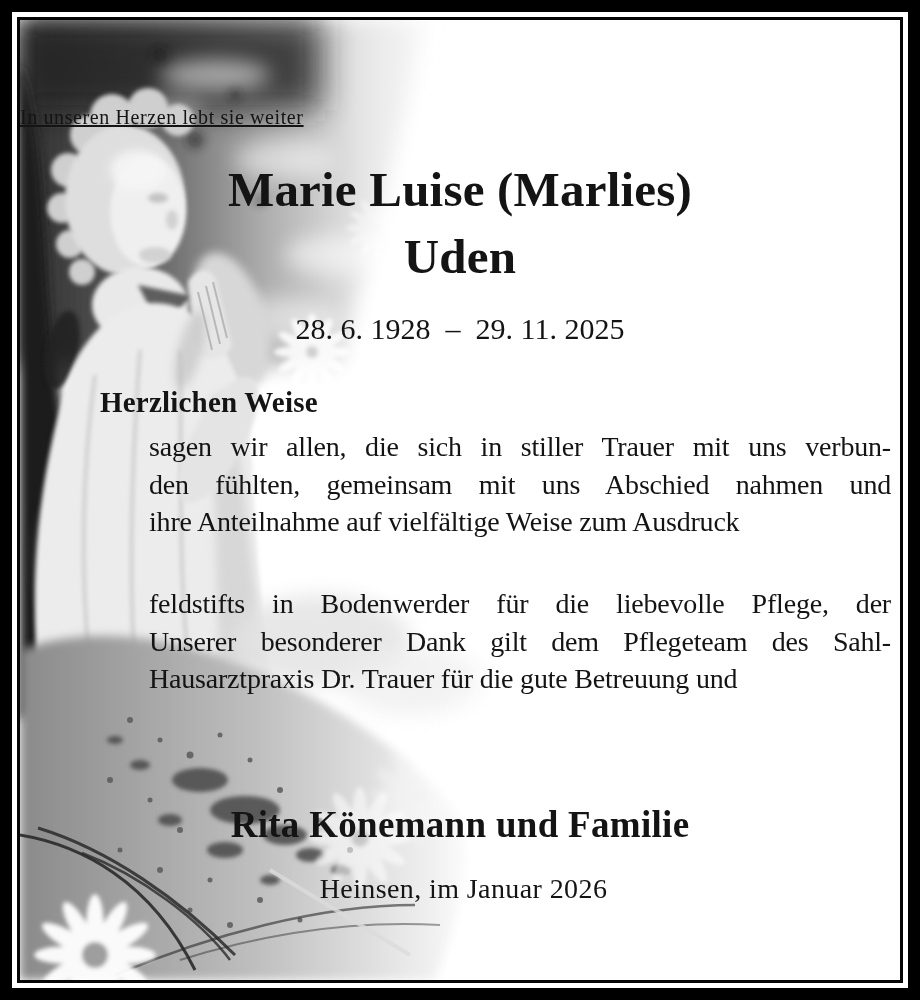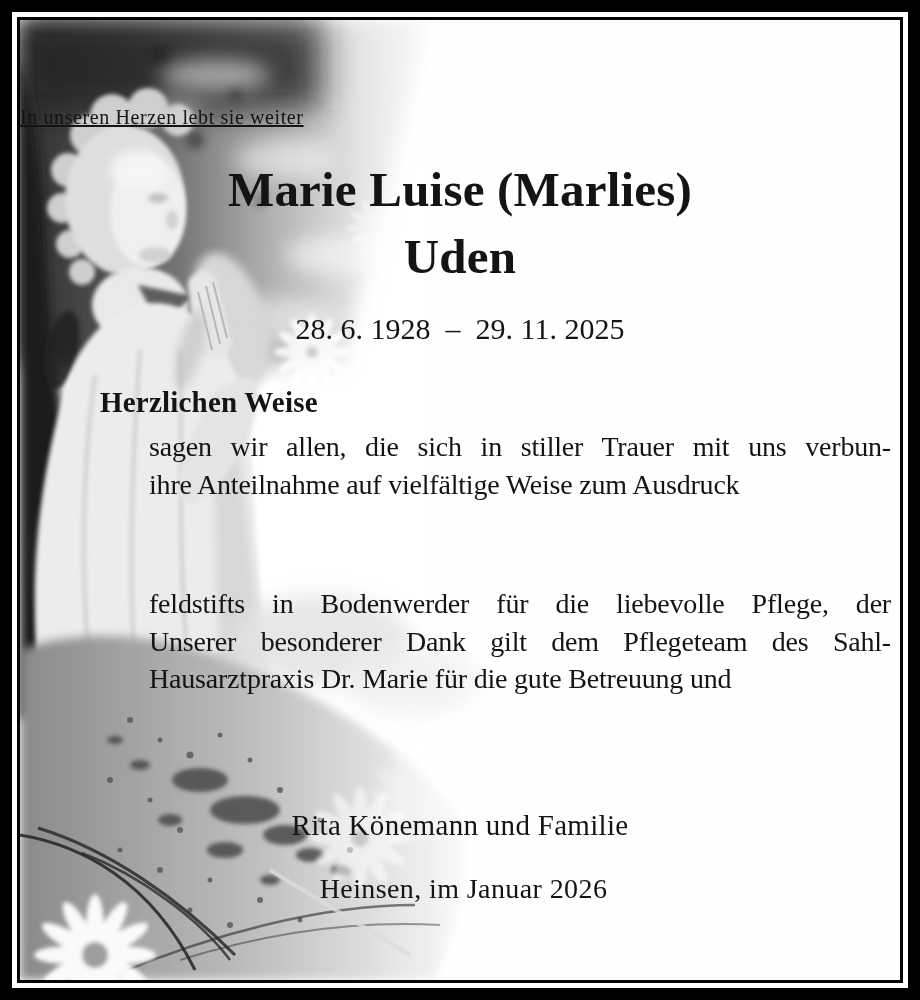--- a/index.html
+++ b/index.html
@@ -13,21 +13,21 @@
   .epigraph{top:77px;font-size:20px;line-height:40px;text-align:left;letter-spacing:0.6px;text-decoration:underline;}
   .name{top:136px;font-size:49px;line-height:67px;font-weight:bold;letter-spacing:0.2px;}
   .name .tline{text-align:center;}
   .dates{top:272px;font-size:30px;line-height:40px;text-align:center;white-space:pre;margin-top:17px;}
   .thanks{top:362px;left:80px;right:60px;font-size:29px;line-height:40px;font-weight:bold;text-align:left;letter-spacing:0.2px;}
   .para{left:96px;width:742px;font-size:28px;line-height:37.5px;letter-spacing:-0.2px;margin-left:33px;}
   .para1{top:408px;}
   .para2{top:565px;}
   .para .tline{text-align:justify;text-align-last:justify;height:37.5px;overflow:hidden;}
   .para .tline:last-child{text-align-last:left;}
-  .signature{top:785px;font-size:29px;line-height:40px;font-weight:normal;text-align:center;letter-spacing:0.3px;}
+  .signature{top:785px;font-size:37px;line-height:40px;font-weight:bold;text-align:center;letter-spacing:0.3px;}
   .placedate{top:849px;font-size:28px;line-height:40px;text-align:center;letter-spacing:0.4px;padding-left:7px;}
 </style>
 </head>
 <body>
 
 <div class="page">
   <div class="card">
     <div class="gap">
       <div class="inner-frame">
 
@@ -211,26 +211,27 @@
 
         <div class="txt epigraph">In unseren Herzen lebt sie weiter</div>
         <div class="txt name">
             <div class="tline">Marie Luise (Marlies)</div>
             <div class="tline">Uden</div>
           </div>
         <div class="txt dates">28. 6. 1928  –  29. 11. 2025</div>
         <div class="txt thanks">Herzlichen Weise</div>
         <div class="txt para para1">
             <div class="tline">sagen wir allen, die sich in stiller Trauer mit uns verbun-</div>
+            <div class="tline">den fühlten, gemeinsam mit uns Abschied nahmen und</div>
             <div class="tline">ihre Anteilnahme auf vielfältige Weise zum Ausdruck</div>
           </div>
         <div class="txt para para2">
             <div class="tline">feldstifts in Bodenwerder für die liebevolle Pflege, der</div>
             <div class="tline">Unserer besonderer Dank gilt dem Pflegeteam des Sahl-</div>
-            <div class="tline">Hausarztpraxis Dr. Marie für die gute Betreuung und</div>
+            <div class="tline">Hausarztpraxis Dr. Trauer für die gute Betreuung und</div>
           </div>
         <div class="txt signature">Rita Könemann und Familie</div>
         <div class="txt placedate">Heinsen, im Januar 2026</div>
 
       </div>
     </div>
   </div>
 </div>
 
 </body></html>

